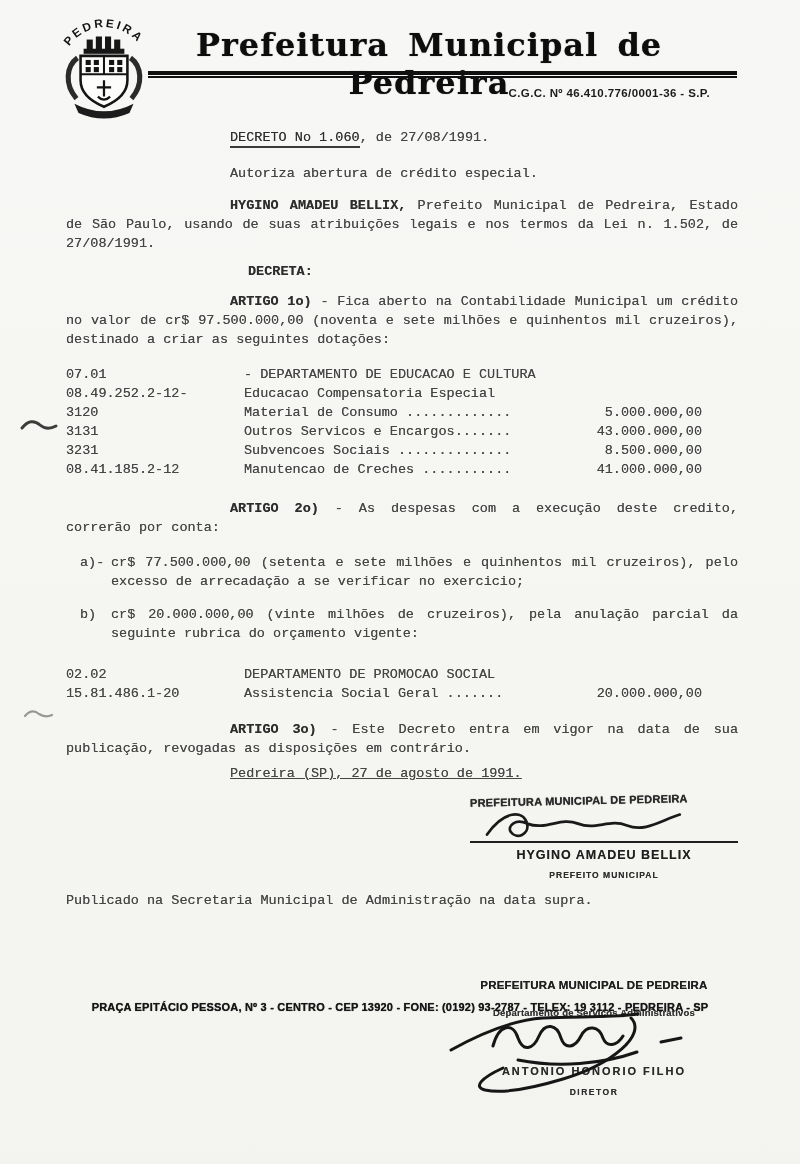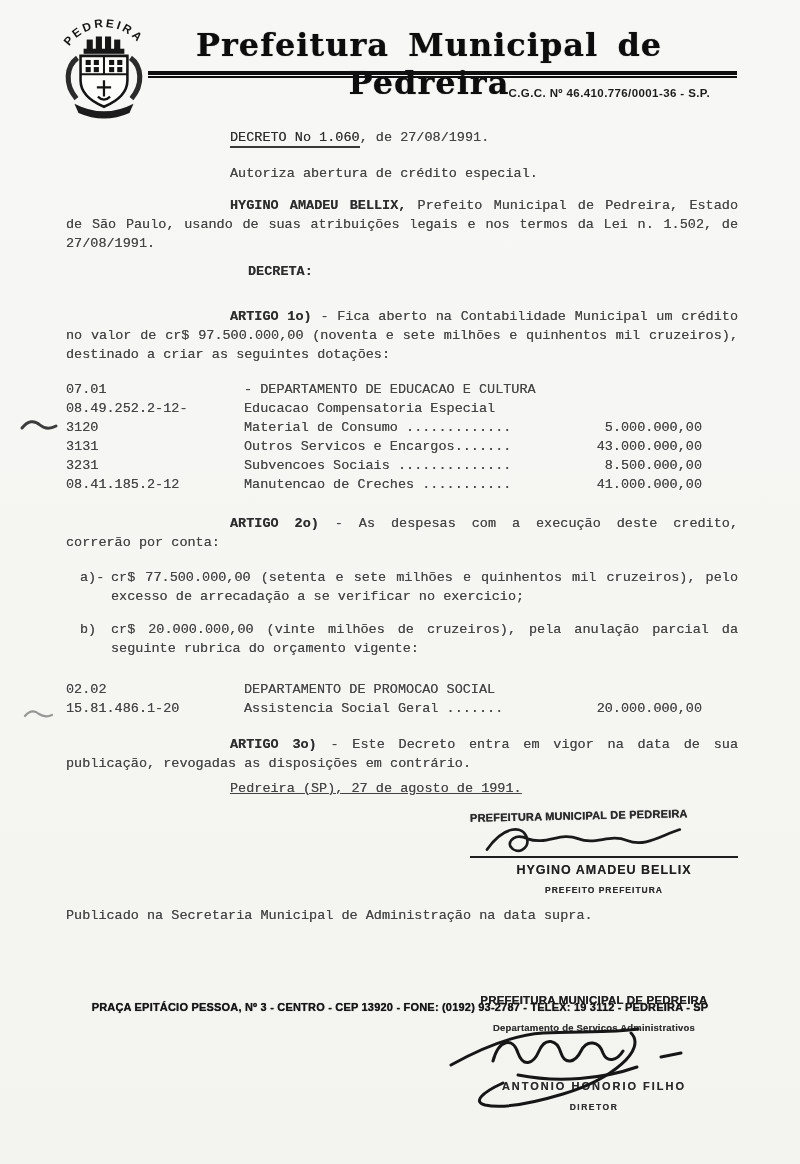--- a/index.html
+++ b/index.html
@@ -35,21 +35,21 @@
     text-shadow:0 0 .6px rgba(70,70,70,.75);
   }
   .indent { margin-left:164px; }
   .para { text-align:justify; text-indent:164px; }
   .lead { font-weight:bold; color:#2d2d2d; }
   .u-title { font-weight:normal; color:#2d2d2d; border-bottom:2px solid #3a3a3a; padding-bottom:1px; }
   .decreto-line { margin-top:1px; }
   .autoriza { margin-top:17px; }
   .preamble { margin-top:13px; }
   .decreta { margin-top:9px; font-weight:bold; color:#2d2d2d;padding-left:18px; }
-  .artigo1 { margin-top:26px; }
+  .artigo1 { margin-top:11px; }
   .alloc { margin-top:16px; }
   .alloc-row { display:flex; }
   .alloc-code { width:178px; flex:none; }
   .alloc-desc { flex:1; }
   .alloc-val { width:172px; flex:none; text-align:right; padding-right:36px; }
   .artigo2 { margin-top:20px; }
   .hang { position:relative; padding-left:45px; text-align:justify; }
   .hang .marker { position:absolute; left:14px; top:0; }
   .item-a { margin-top:16px; }
   .item-b { margin-top:14px; }
@@ -245,21 +245,21 @@
 
     <div class="dateline indent">Pedreira (SP), 27 de agosto de 1991.</div>
 
     <div class="sig1">
       <div class="stamp1">PREFEITURA MUNICIPAL DE PEDREIRA</div>
       <svg class="sig1-svg" width="245" height="50" viewBox="0 0 245 55">
         <path d="M12,38 C30,12 52,10 56,26 C59,38 44,44 38,35 C34,28 44,20 56,26 C78,34 92,18 112,26 C132,34 146,20 166,28 C186,36 204,22 224,16" stroke="#1a1a1a" stroke-width="3" fill="none" stroke-linecap="round"></path>
       </svg>
       <div class="sig1-rule"></div>
       <div class="sig1-name">HYGINO AMADEU BELLIX</div>
-      <div class="sig1-role">PREFEITO PREFEITURA</div>
+      <div class="sig1-role">PREFEITO MUNICIPAL</div>
     </div>
 
     <div class="published">Publicado na Secretaria Municipal de Administração na data supra.</div>
 
     <div class="sig2">
       <div class="stamp2-l1">PREFEITURA MUNICIPAL DE PEDREIRA</div>
       <div class="stamp2-l2">Departamento de Serviços Administrativos</div>
       <svg class="sig2-svg" width="300" height="105" viewBox="0 0 300 105">
         <g stroke="#161616" stroke-width="3" fill="none" stroke-linecap="round">
           <path d="M28,56 C60,38 92,26 120,24 C150,22 190,24 215,20"></path>

